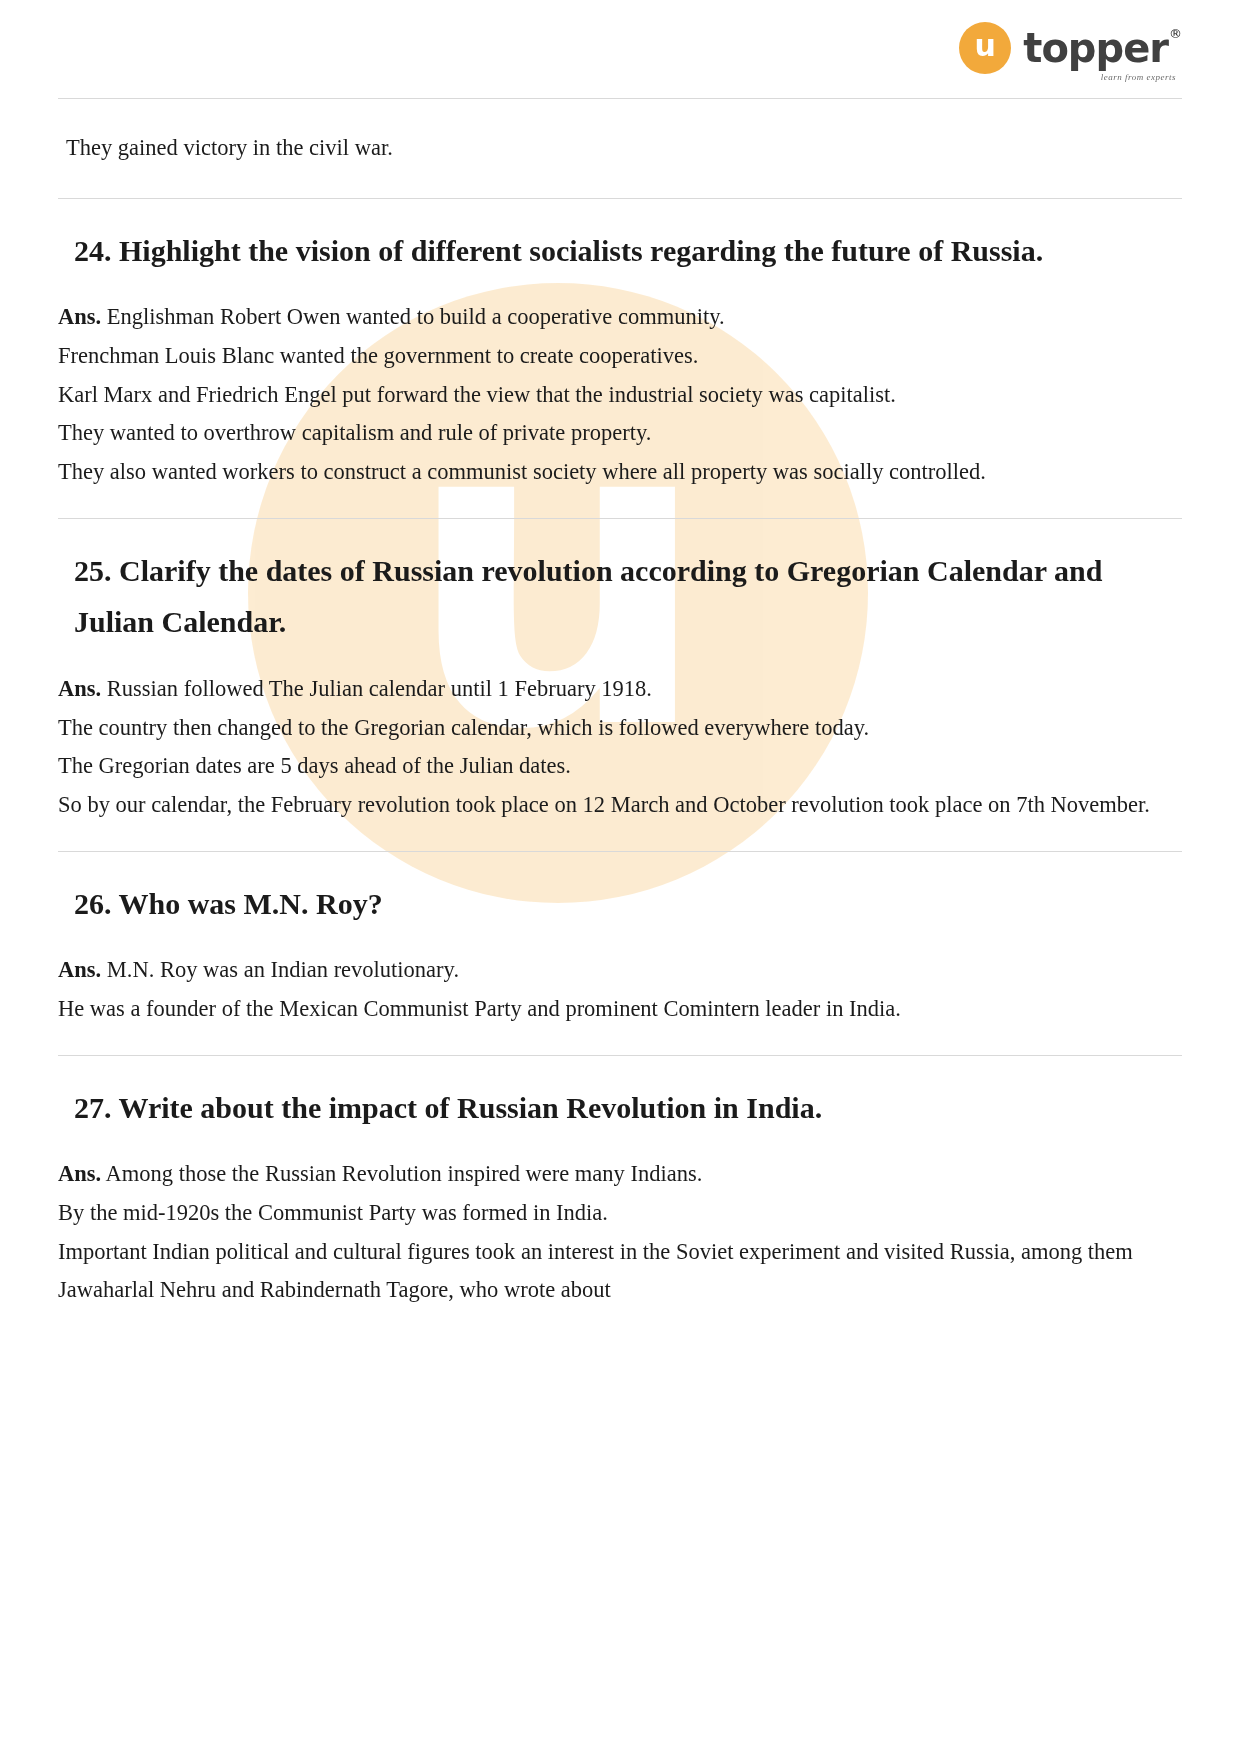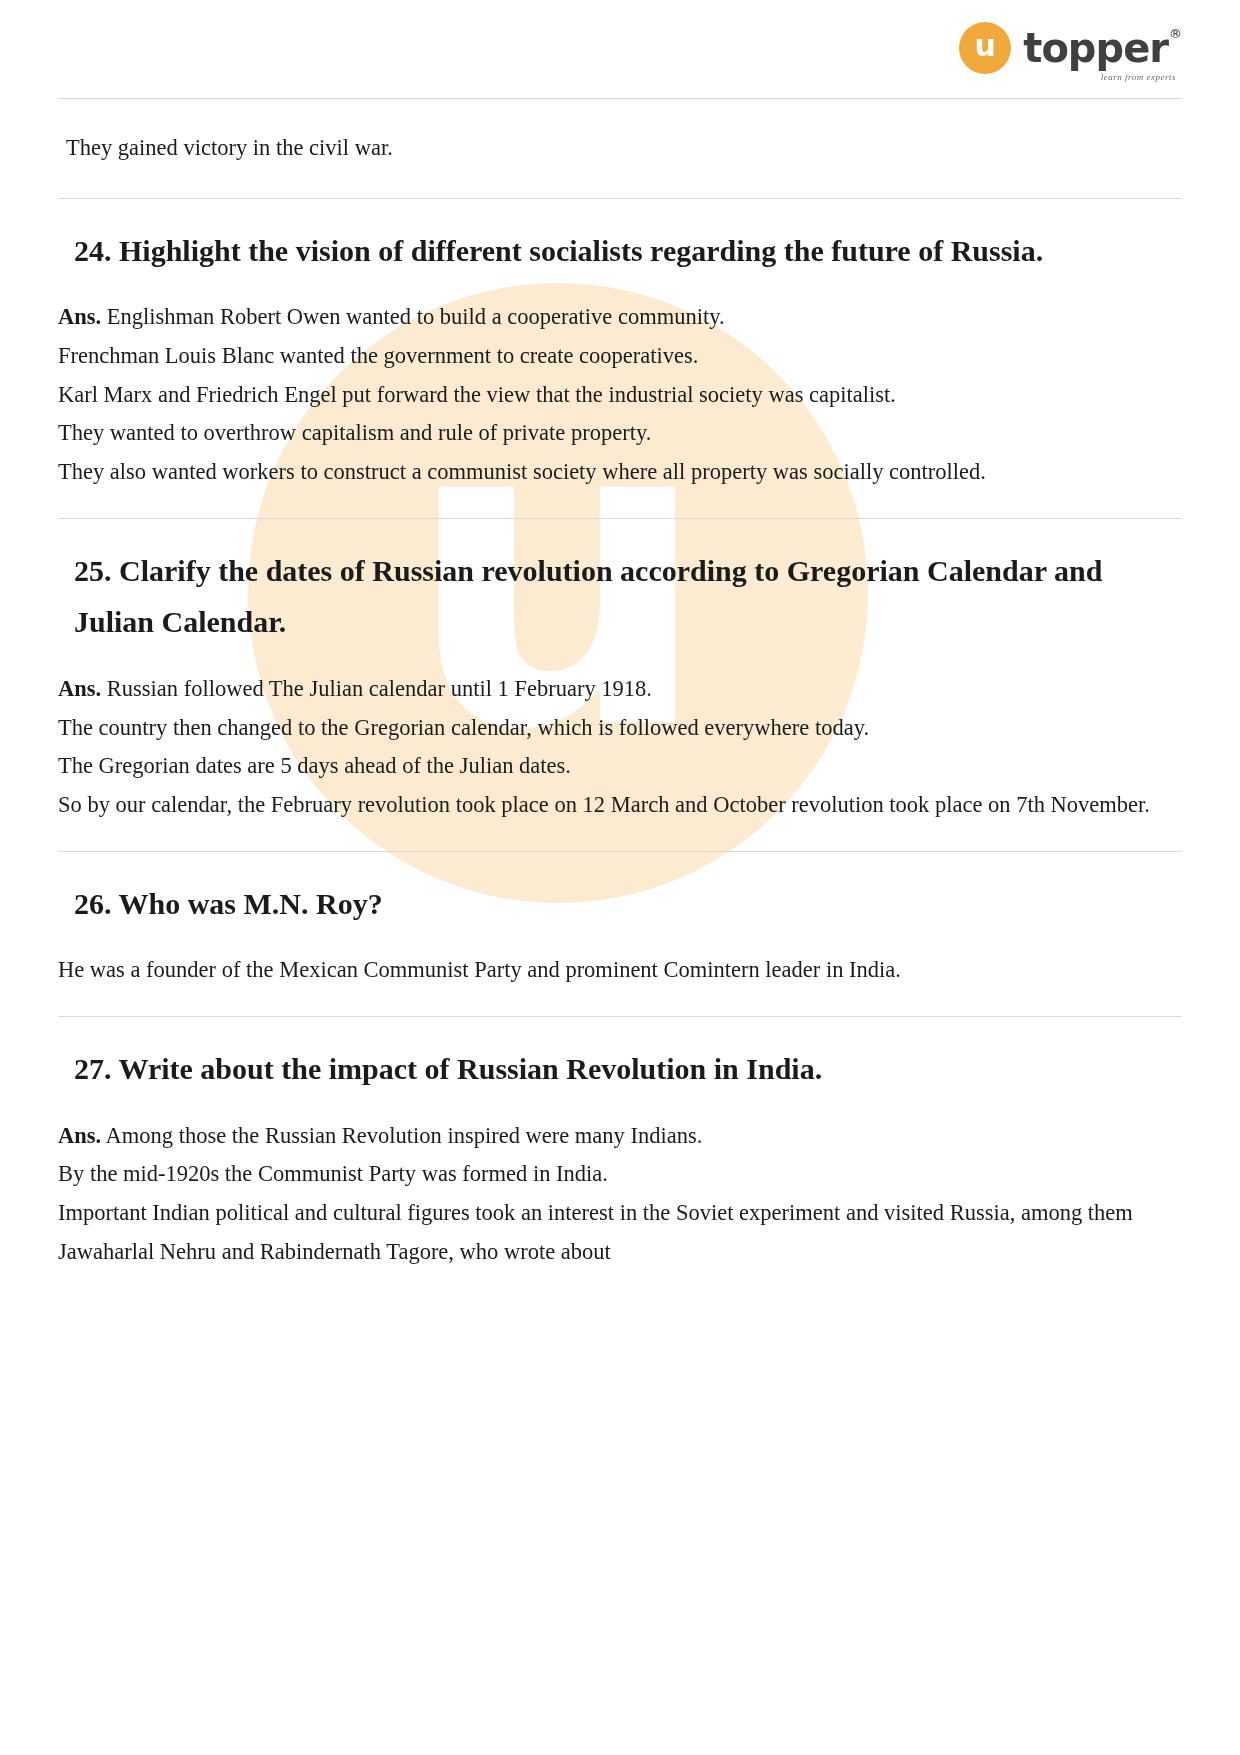--- a/index.html
+++ b/index.html
@@ -208,20 +208,21 @@
         <span class="line">The Gregorian dates are 5 days ahead of the Julian dates.</span>
         <span class="line">So by our calendar, the February revolution took place on 12 March and October revolution took place on 7th November.</span>
       </p>
     </div>
 
     <hr class="rule">
 
     <div class="block">
       <p class="q">26. Who was M.N. Roy?</p>
       <p class="a">
+        <span class="line"><span class="lbl">Ans.</span><span> M.N. Roy was an Indian revolutionary.</span></span>
         <span class="line">He was a founder of the Mexican Communist Party and prominent Comintern leader in India.</span>
       </p>
     </div>
 
     <hr class="rule">
 
     <div class="block">
       <p class="q">27. Write about the impact of Russian Revolution in India.</p>
       <p class="a">
         <span class="line"><span class="lbl">Ans.</span><span> Among those the Russian Revolution inspired were many Indians.</span></span>

